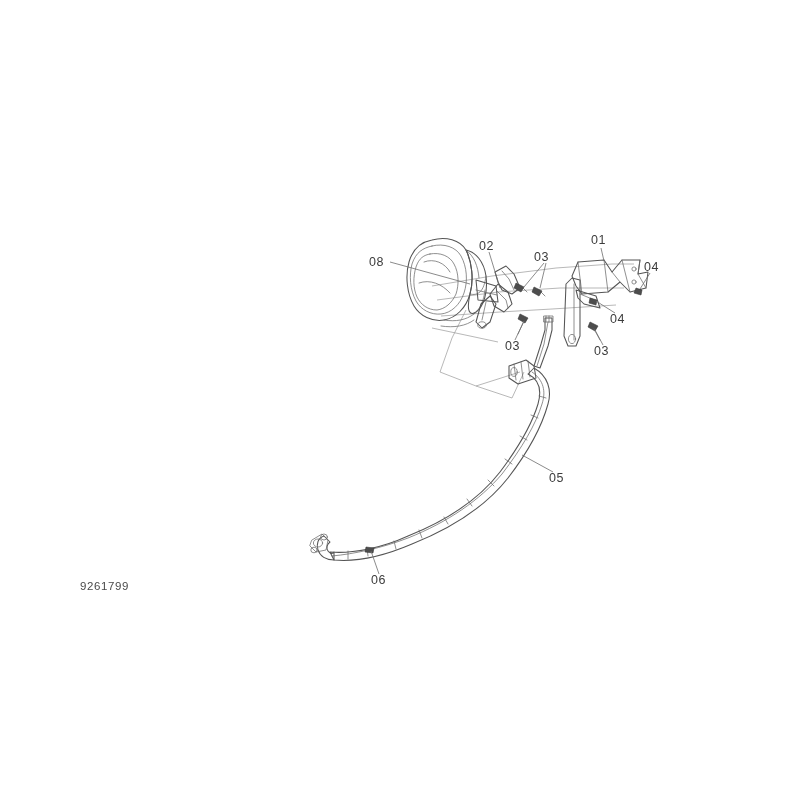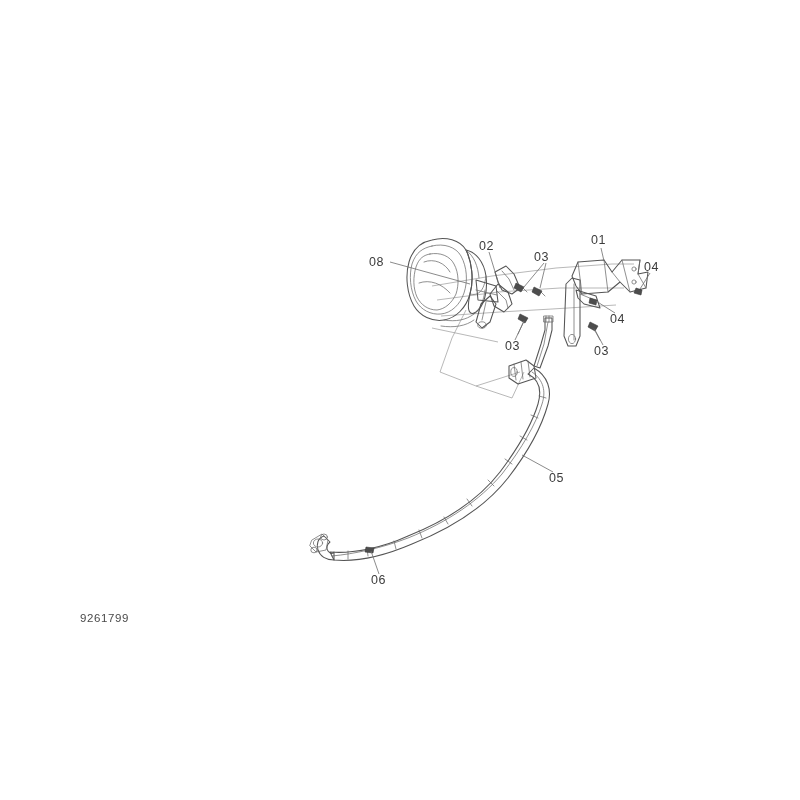--- a/index.html
+++ b/index.html
@@ -31,21 +31,20 @@
   }
   .dwg-number {
     position: absolute;
     left: 80px;
     top: 580px;
     font-family: "Liberation Sans", sans-serif;
     font-size: 11.5px;
     letter-spacing: 0.6px;
     color: #4a4a4a;
     white-space: nowrap;
-    margin-top: 32px;
   }
   
   .callout-text {
     font-family: "Liberation Sans", sans-serif;
     font-size: 12.5px;
     fill: #3c3c3c;
     letter-spacing: 0.5px;
   }
   .leader {
     stroke: #6d6d6d;

